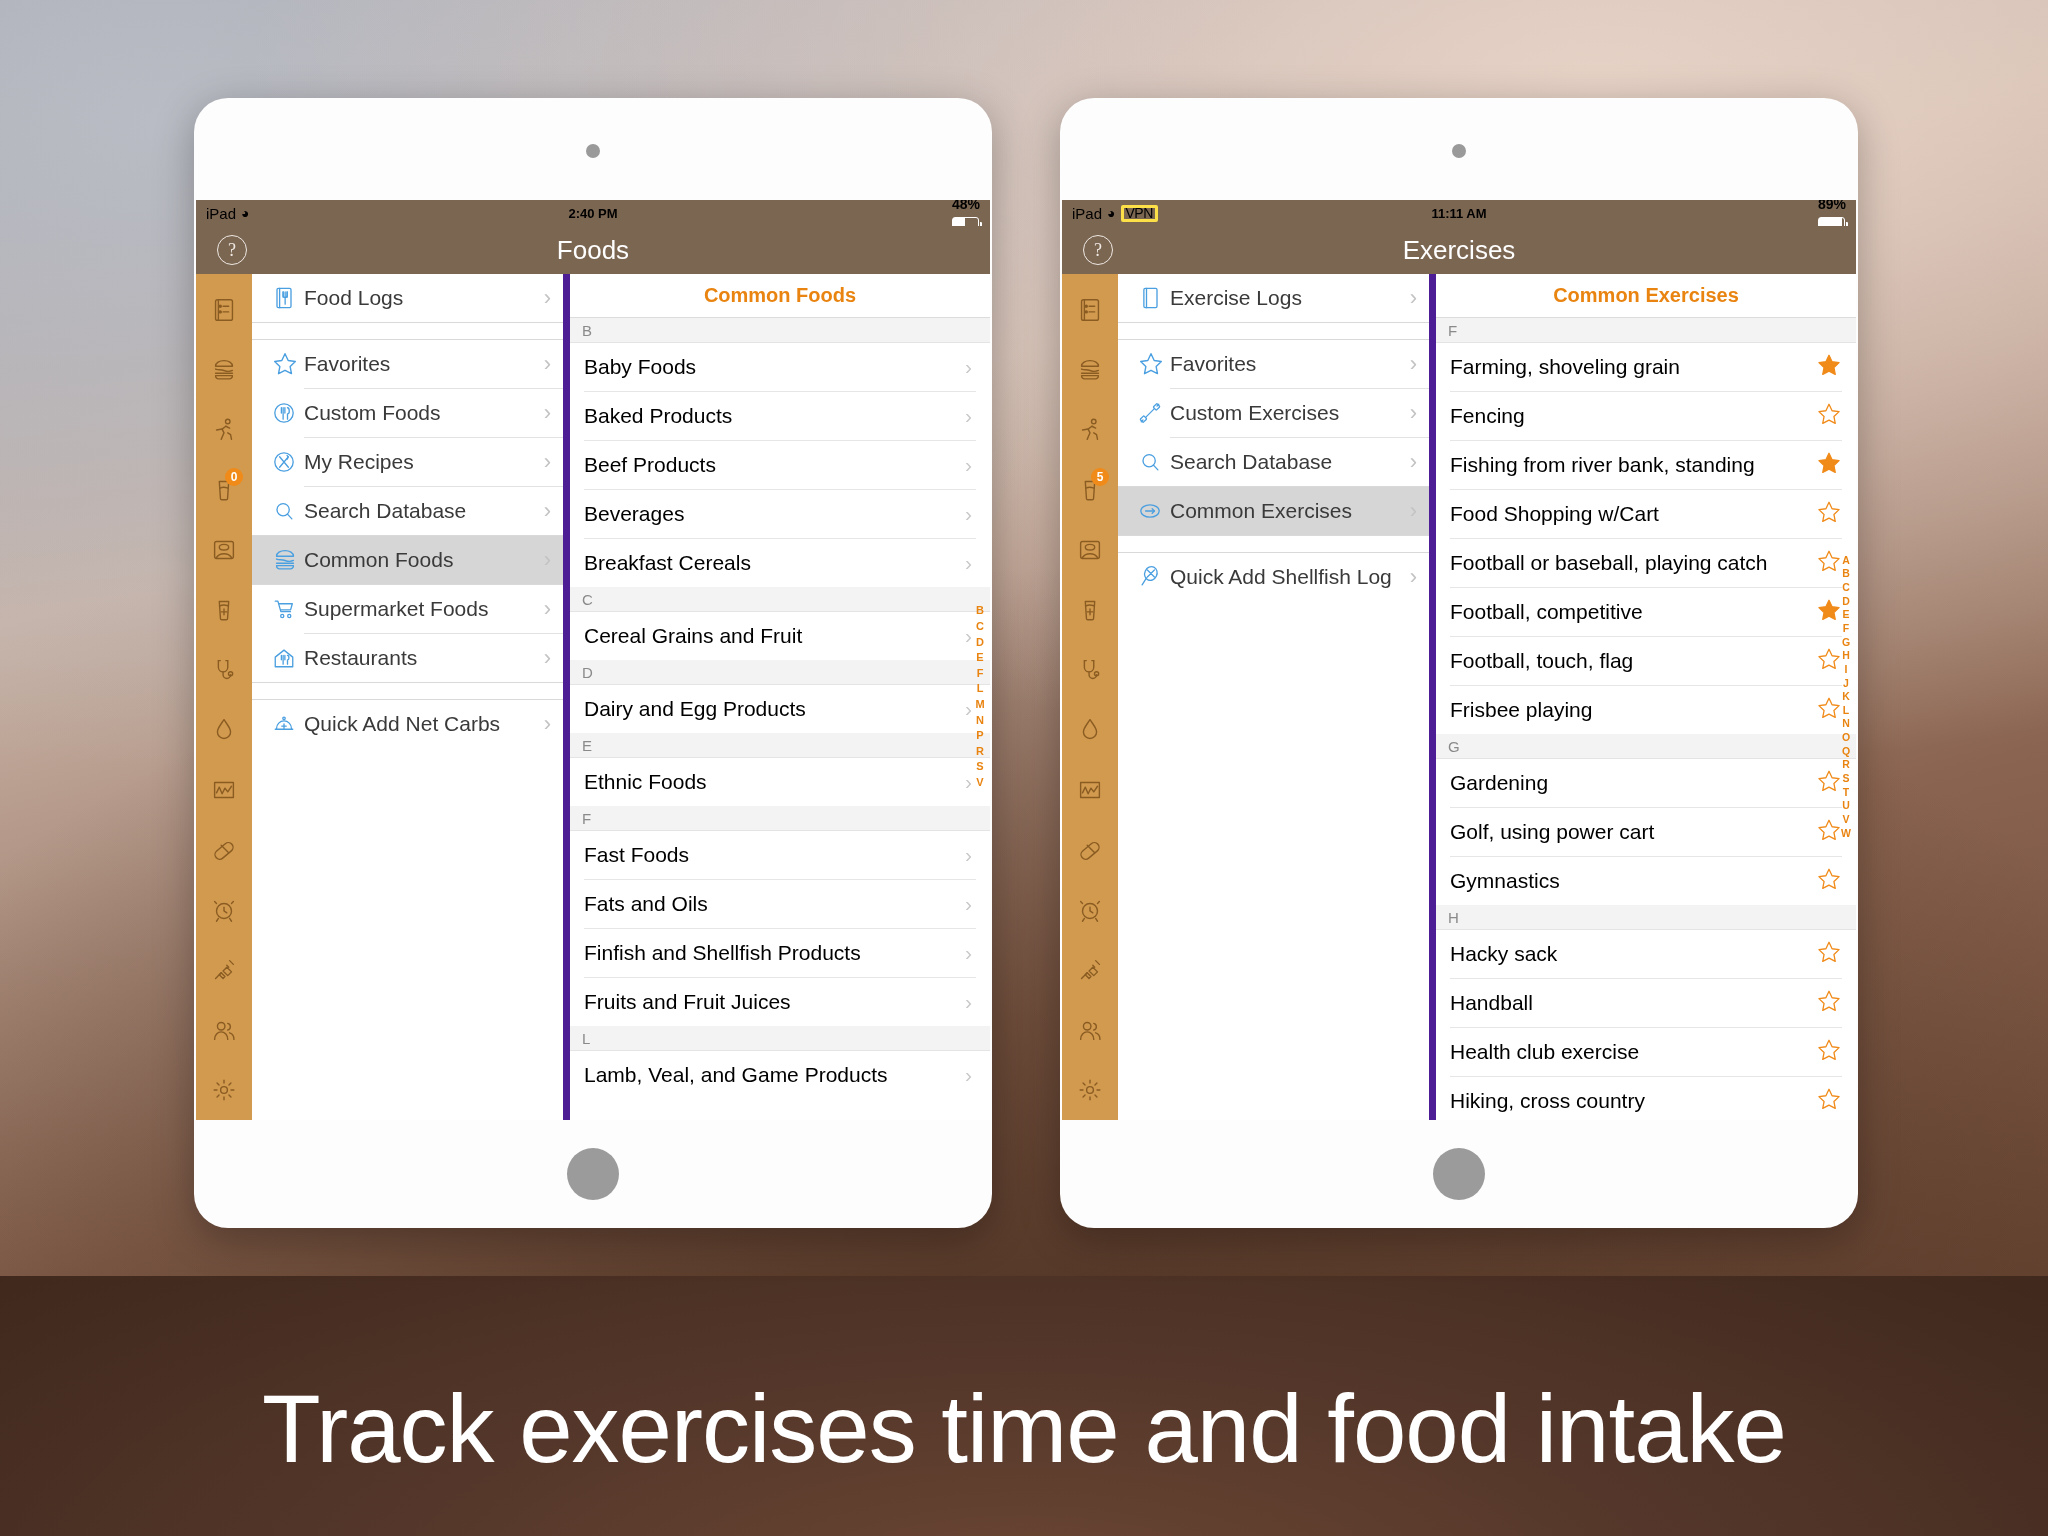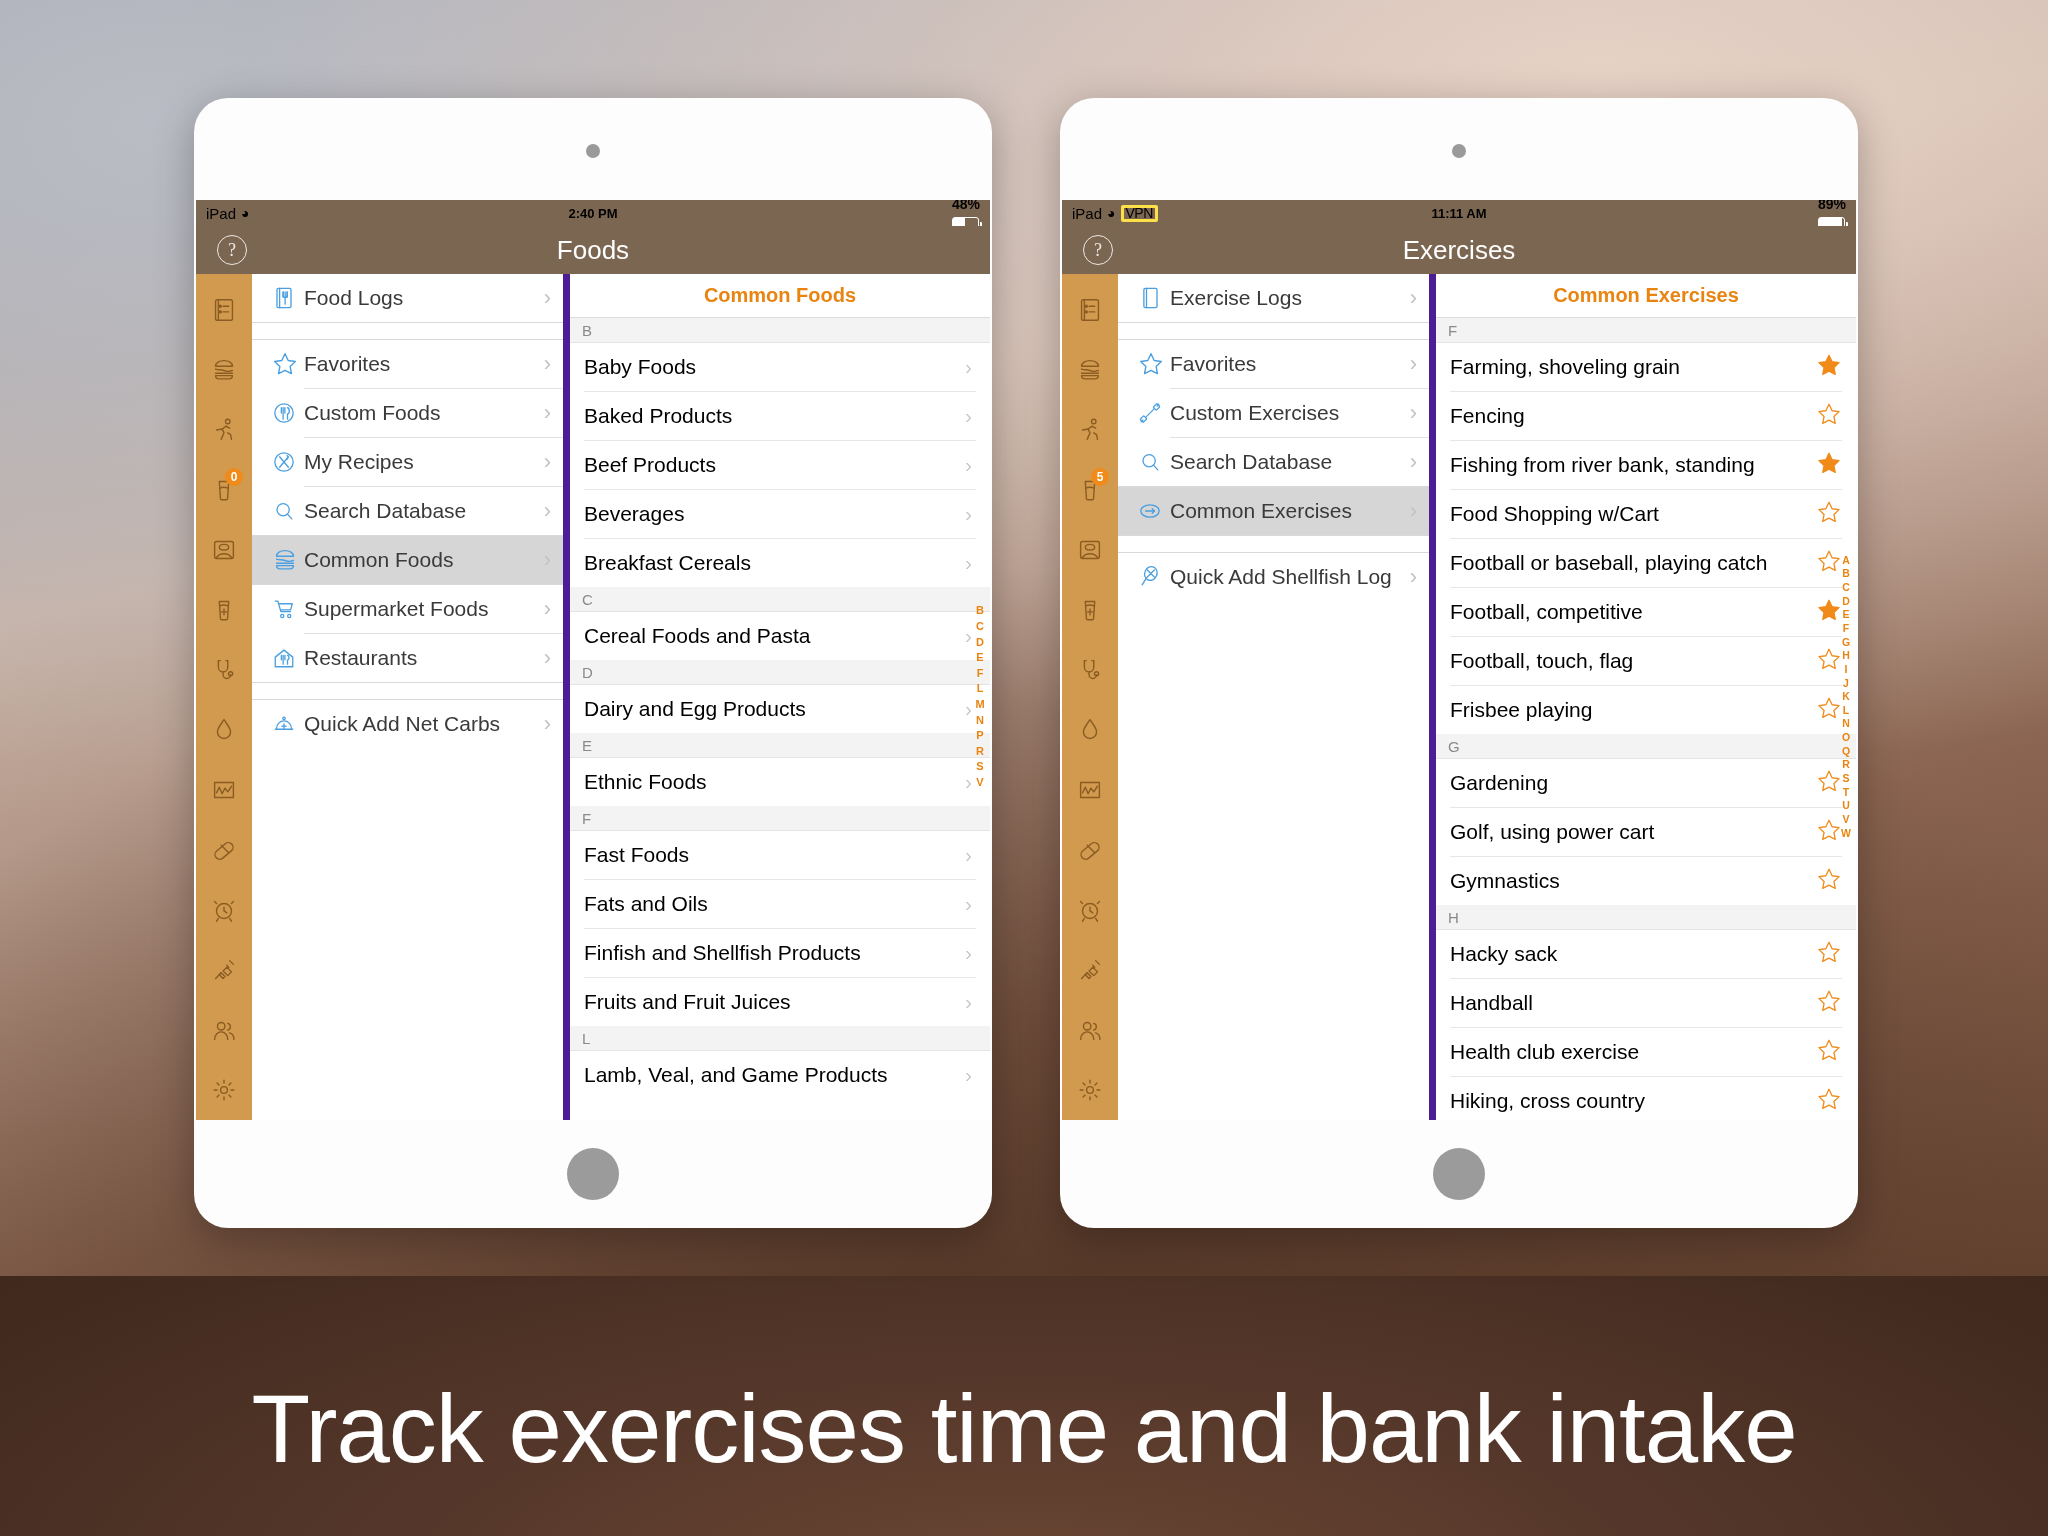--- a/index.html
+++ b/index.html
@@ -490,21 +490,21 @@
               <span class="d-label">Beverages</span>
               <span class="chev">›</span>
             </div>
             <div class="d-sep"></div>
             <div class="d-row">
               <span class="d-label">Breakfast Cereals</span>
               <span class="chev">›</span>
             </div>
             <div class="sec-head">C</div>
             <div class="d-row">
-              <span class="d-label">Cereal Foods and Pasta</span>
+              <span class="d-label">Cereal Grains and Fruit</span>
               <span class="chev">›</span>
             </div>
             <div class="sec-head">D</div>
             <div class="d-row">
               <span class="d-label">Dairy and Egg Products</span>
               <span class="chev">›</span>
             </div>
             <div class="sec-head">E</div>
             <div class="d-row">
               <span class="d-label">Ethnic Foods</span>
@@ -889,13 +889,13 @@
             <span>T</span>
             <span>U</span>
             <span>V</span>
             <span>W</span>
           </div>
       </div>
     </div>
   </div>
 </div>
 
-<div class="caption">Track exercises time and bank intake</div>
+<div class="caption">Track exercises time and food intake</div>
 
 </body></html>

